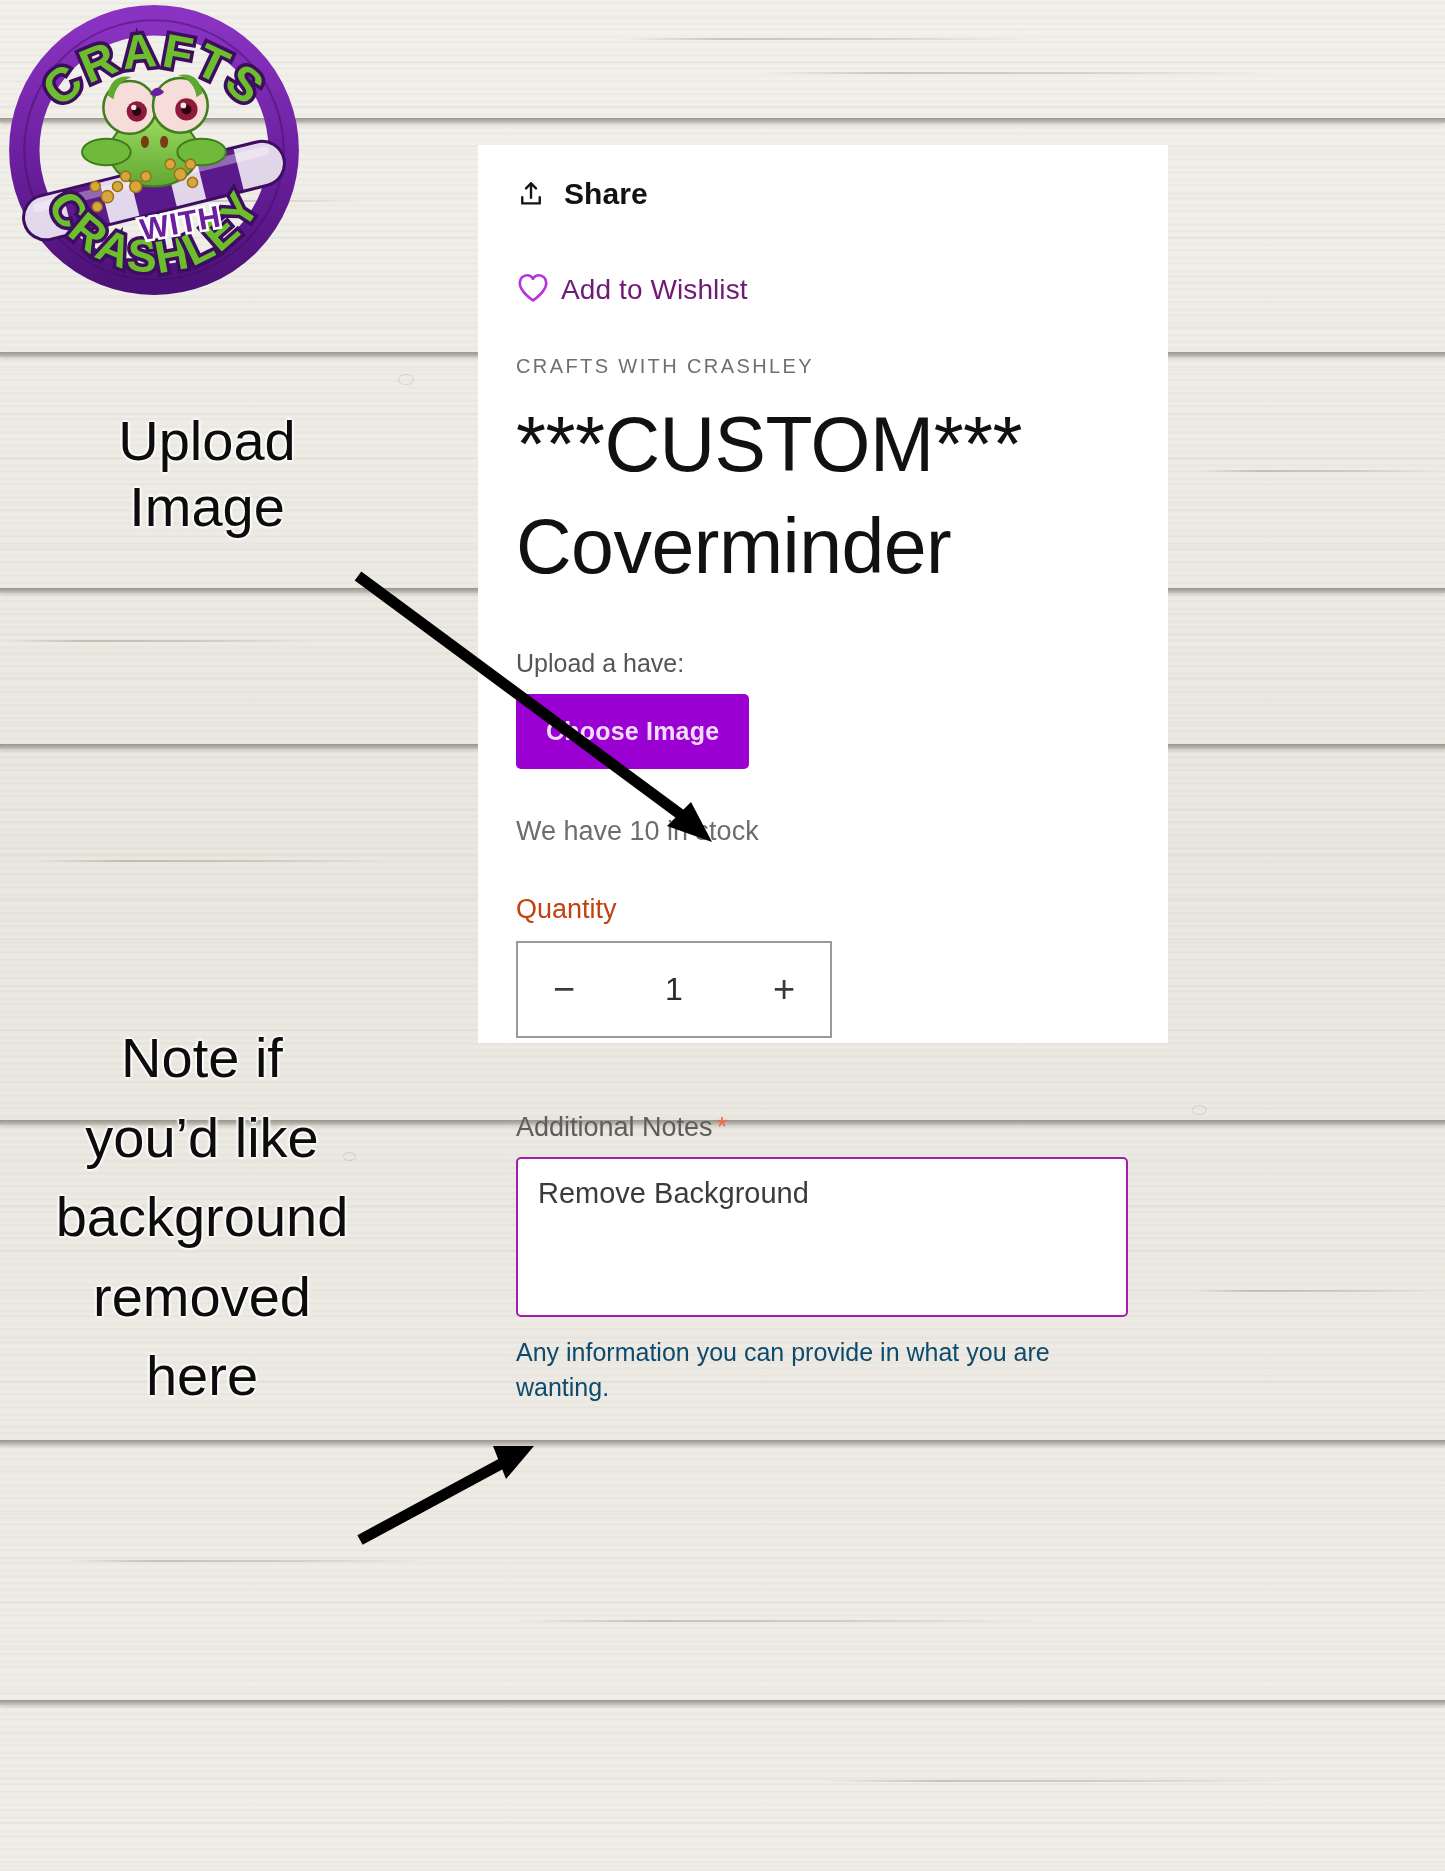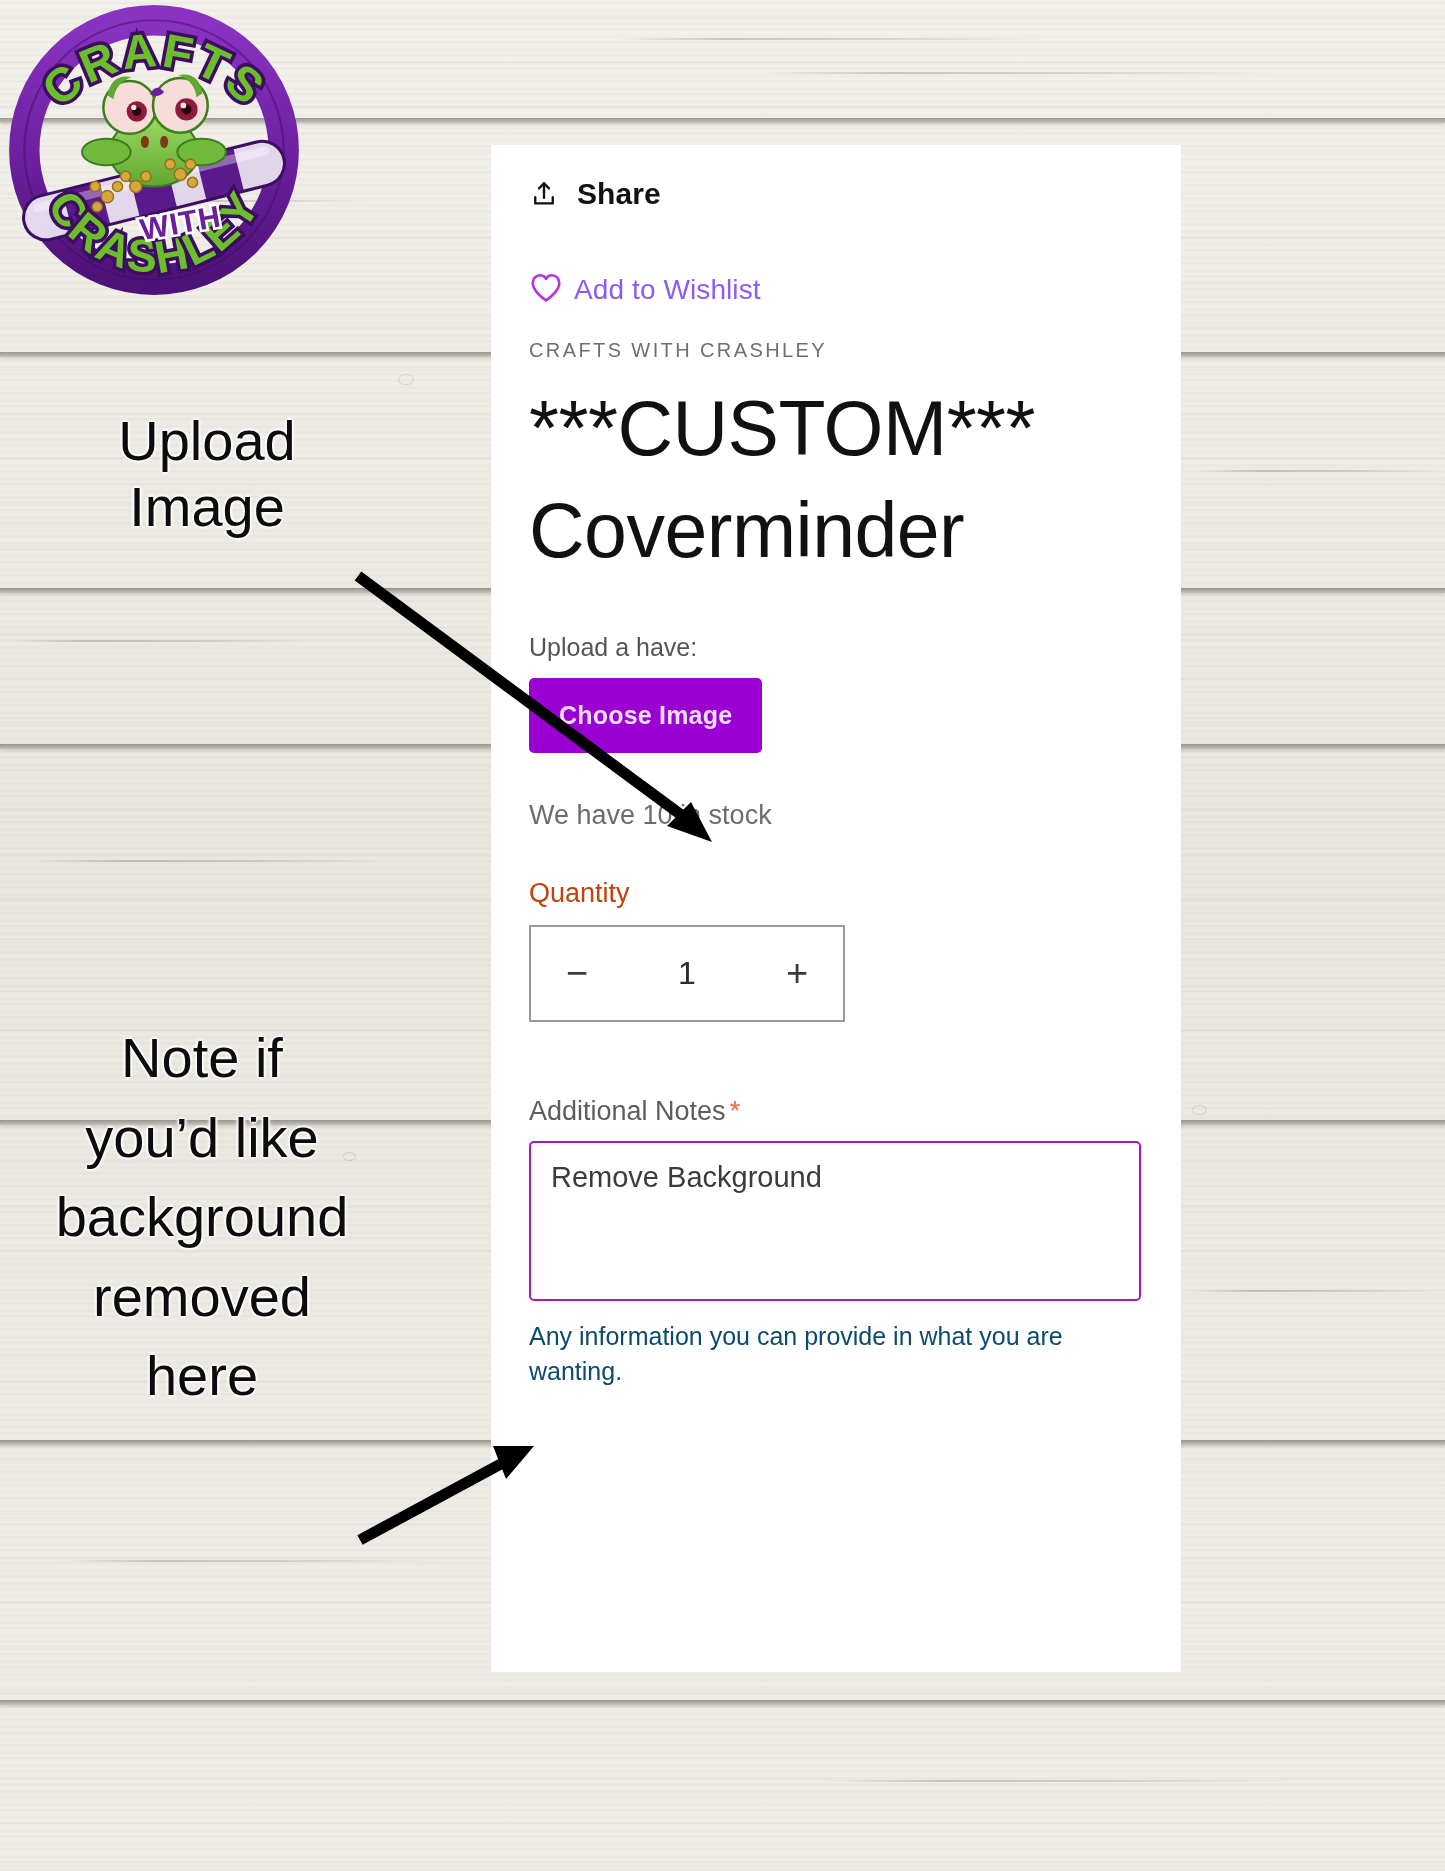--- a/index.html
+++ b/index.html
@@ -74,24 +74,24 @@
     left: 2px;
     top: -2px;
     width: 304px;
     height: 304px;
   }
   .logo svg { display: block; width: 100%; height: 100%; }
 
   
   .product-card {
     position: absolute;
-    left: 491px;
+    left: 478px;
     top: 145px;
     width: 690px;
-    height: 1527px;
+    height: 898px;
     background: #ffffff;
   }
   .card-inner {
     padding: 28px 44px 0 38px;
   }
 
   .share-row {
     display: flex;
     align-items: center;
     gap: 18px;
@@ -106,27 +106,27 @@
   .share-icon svg { display:block; }
 
   .wishlist-row {
     display: flex;
     align-items: center;
     gap: 11px;
     margin-top: 61px;
   }
   .wishlist-label {
     font-size: 28px;
-    color: #8b5cf6;
+    color: #701a75;
     font-weight: 400;
     letter-spacing: .1px;
   }
 
   .vendor {
-    margin-top: 32px;
+    margin-top: 48px;
     font-size: 20px;
     letter-spacing: 2.4px;
     color: #6f6f6f;
     font-weight: 400;
   }
 
   .product-title {
     margin-top: 16px;
     font-size: 77px;
     line-height: 1.32;

